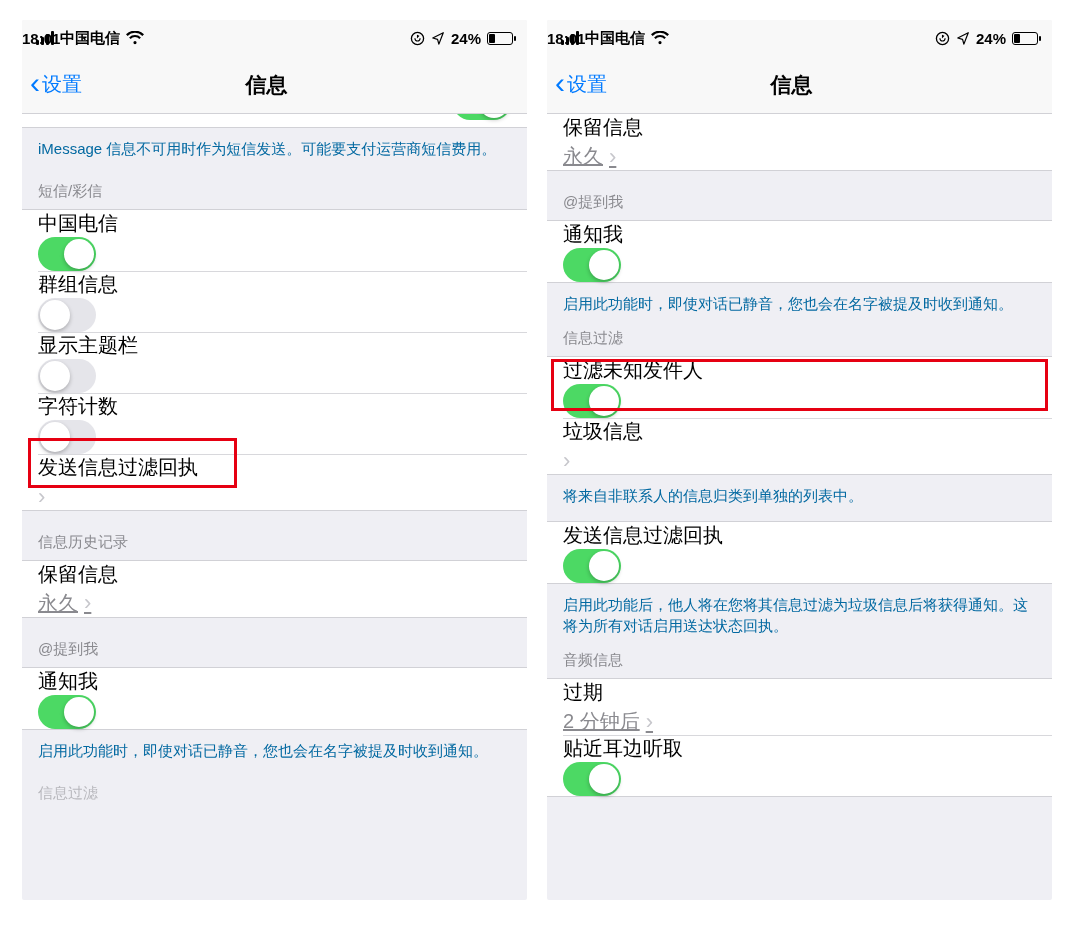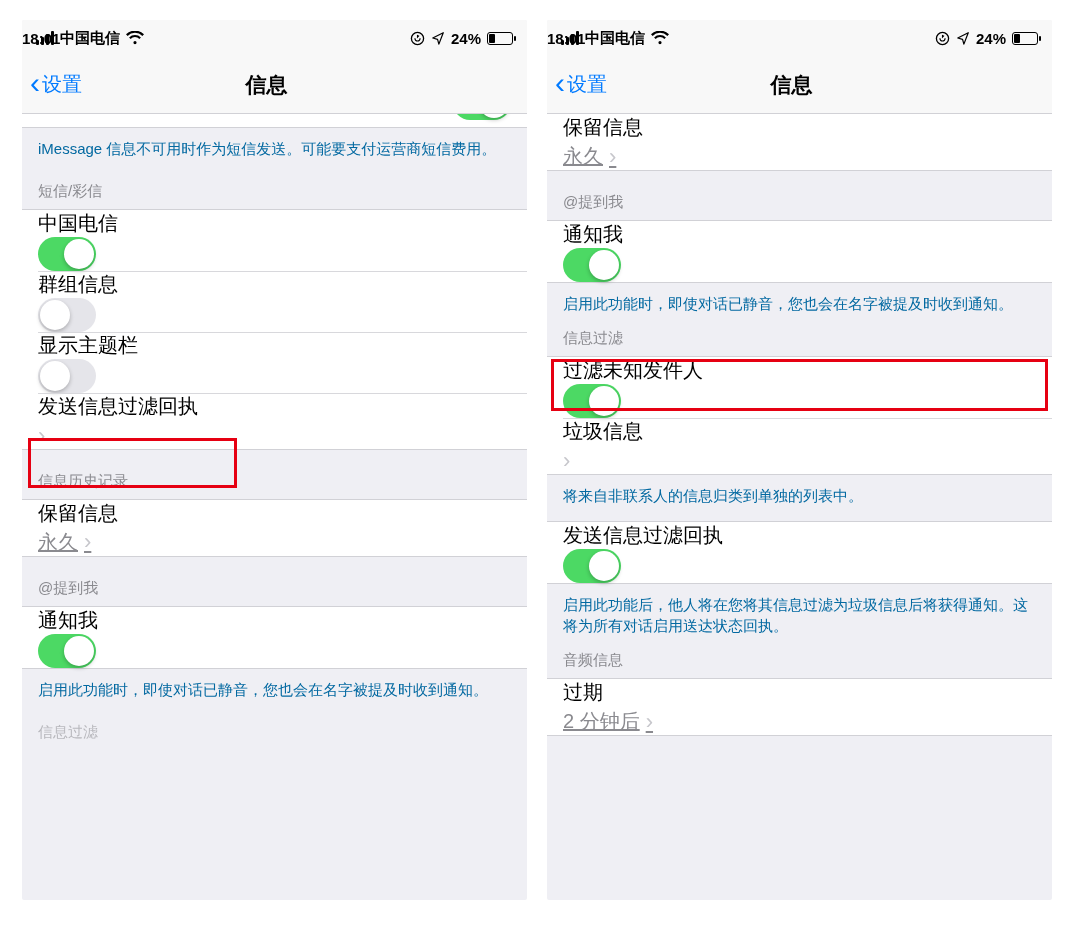--- a/index.html
+++ b/index.html
@@ -175,20 +175,26 @@
               <div class="knob"></div>
             </div>
         </div>
         <div class="cell">
           <span class="label">显示主题栏</span>
           <div class="tog">
               <div class="knob"></div>
             </div>
         </div>
         <div class="cell">
+          <span class="label">字符计数</span>
+          <div class="tog">
+              <div class="knob"></div>
+            </div>
+        </div>
+        <div class="cell">
           <span class="label">发送信息过滤回执</span>
           <span class="chevron">›</span>
         </div>
         <div class="hl" style="left:6px; right:290px; top:228px; height:50px;"></div>
       </div>
 
       <div class="section-header">信息历史记录</div>
       <div class="cell-group">
         <div class="cell">
           <span class="label">保留信息</span>
@@ -310,18 +316,24 @@
 
       <div class="section-header tight">音频信息</div>
       <div class="cell-group">
         <div class="cell">
           <span class="label">过期</span>
           <span class="value">
             <span>2 分钟后</span>
             <span class="chevron">›</span>
           </span>
         </div>
+        <div class="cell">
+          <span class="label">贴近耳边听取</span>
+          <div class="tog on">
+              <div class="knob"></div>
+            </div>
+        </div>
       </div>
 
     </div>
   </div>
 
 </div>
 
 </body></html>

